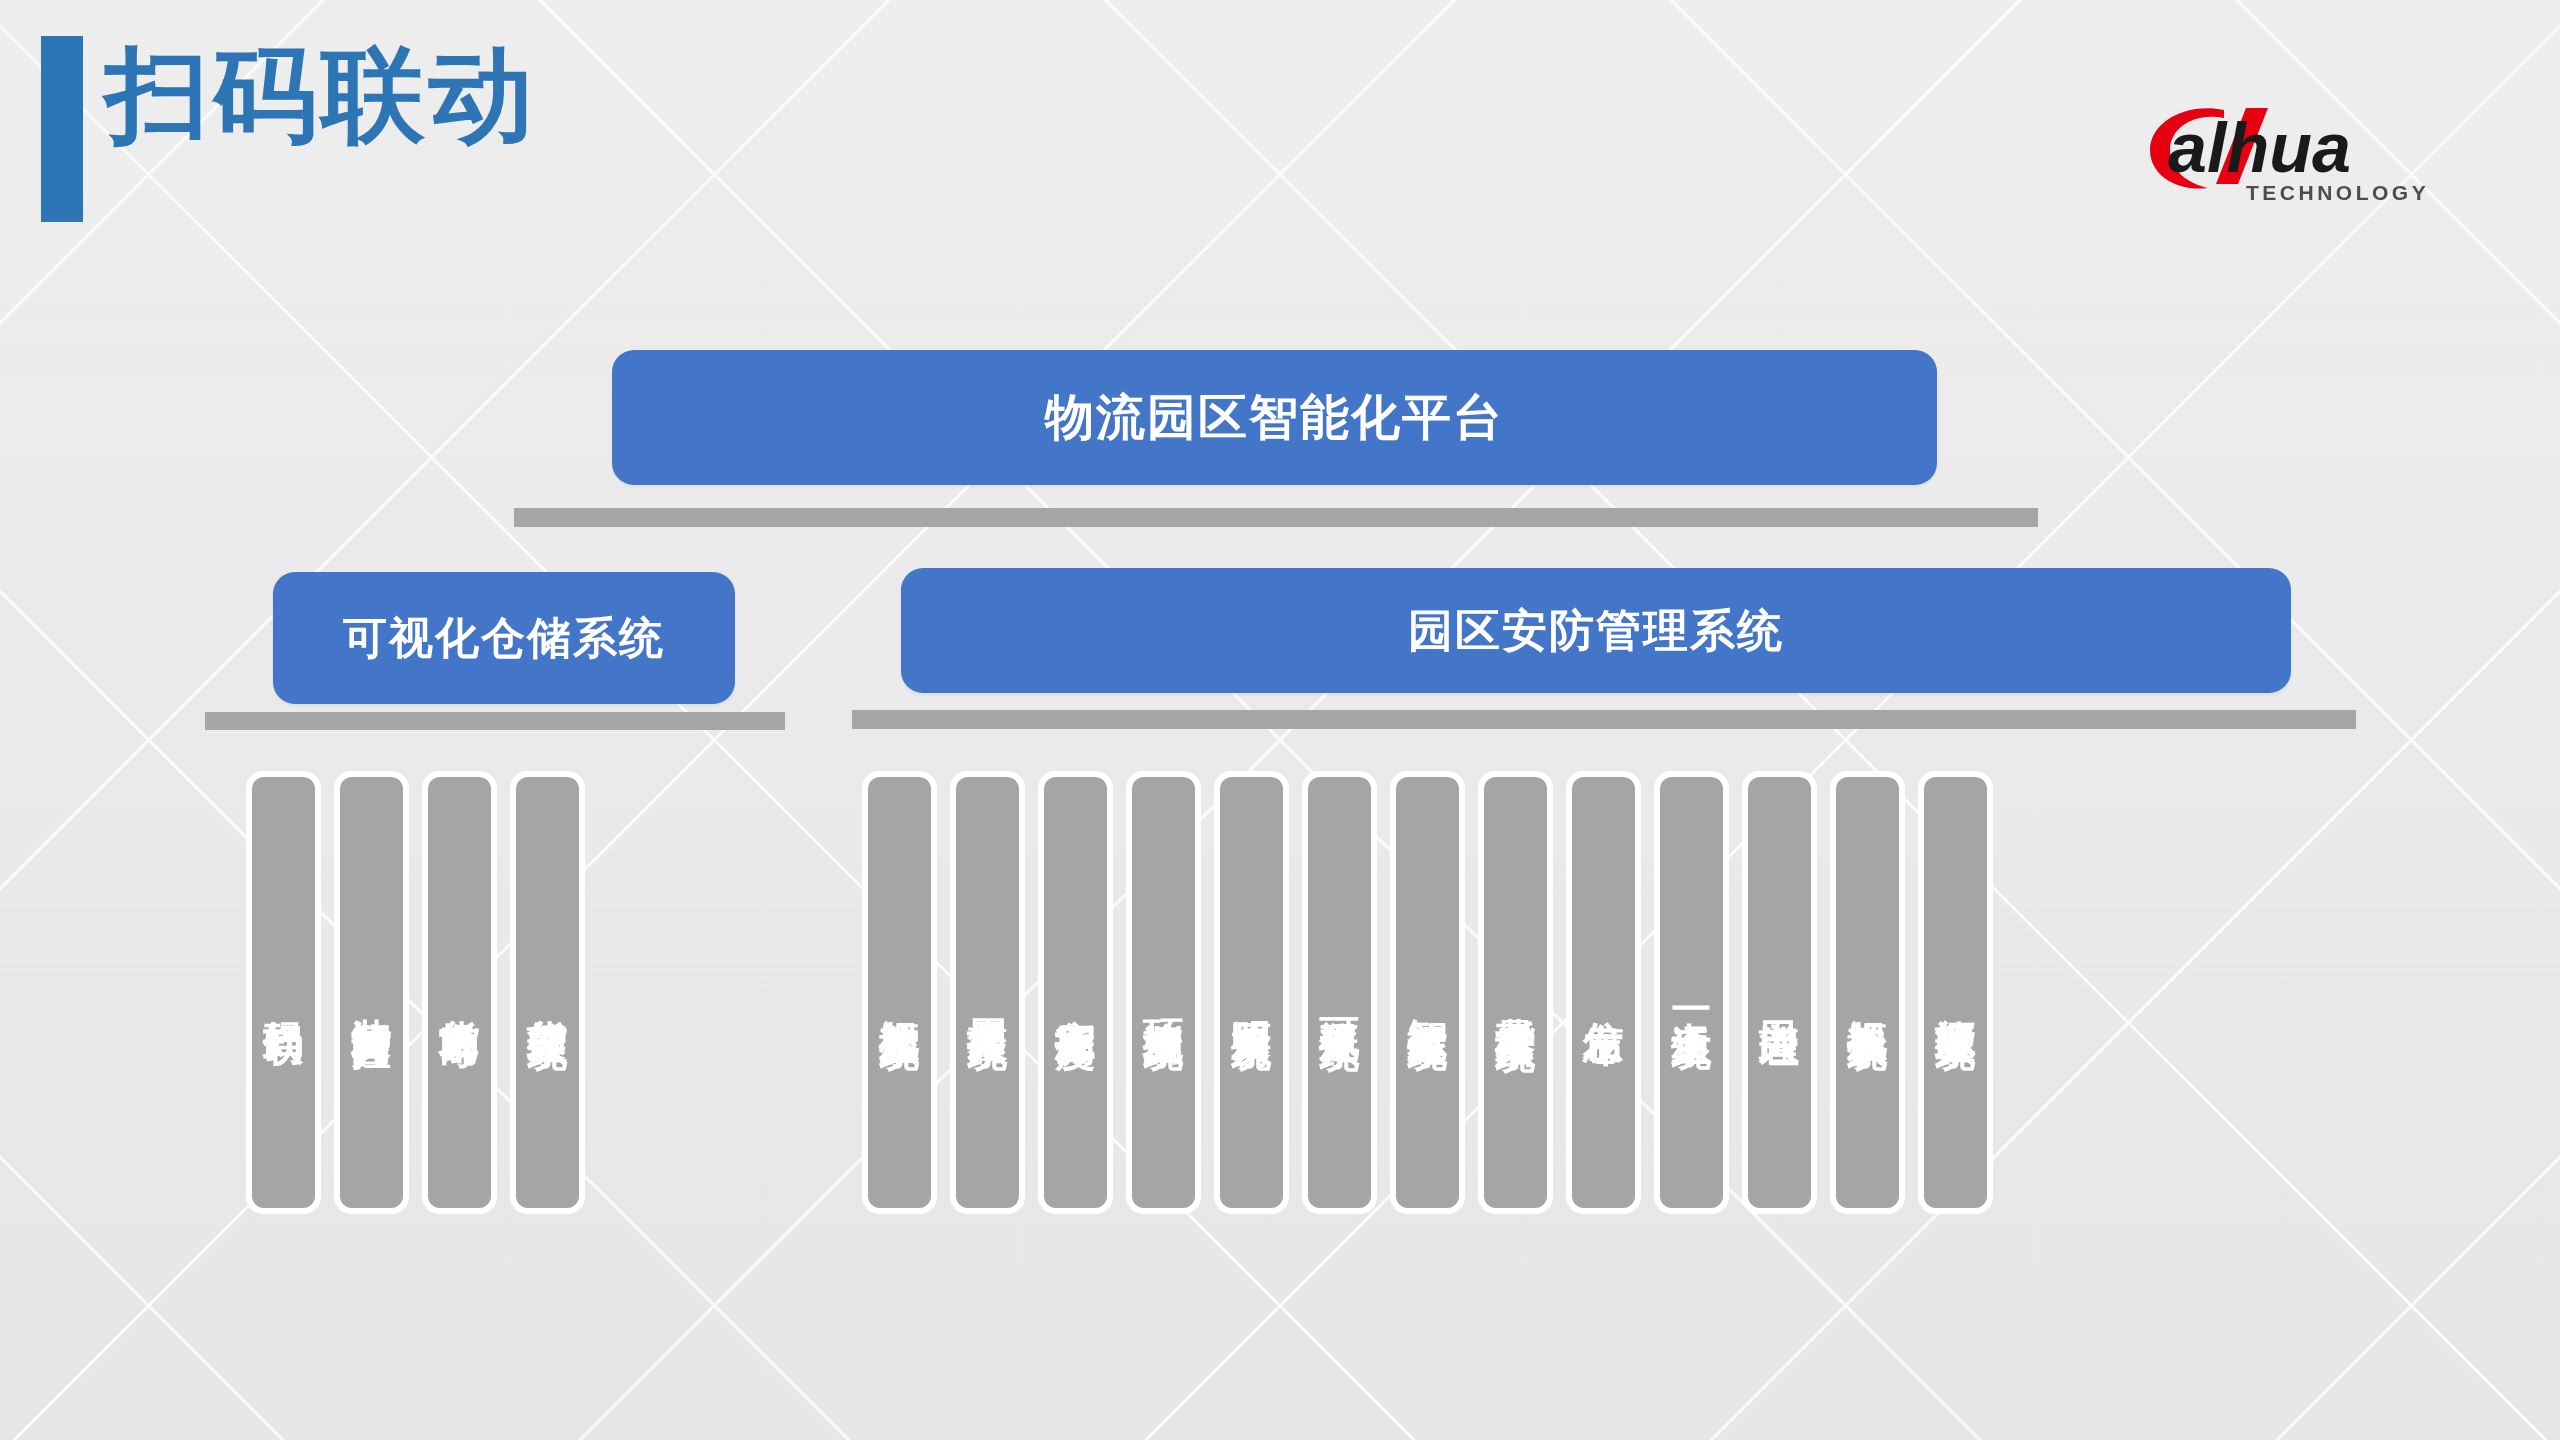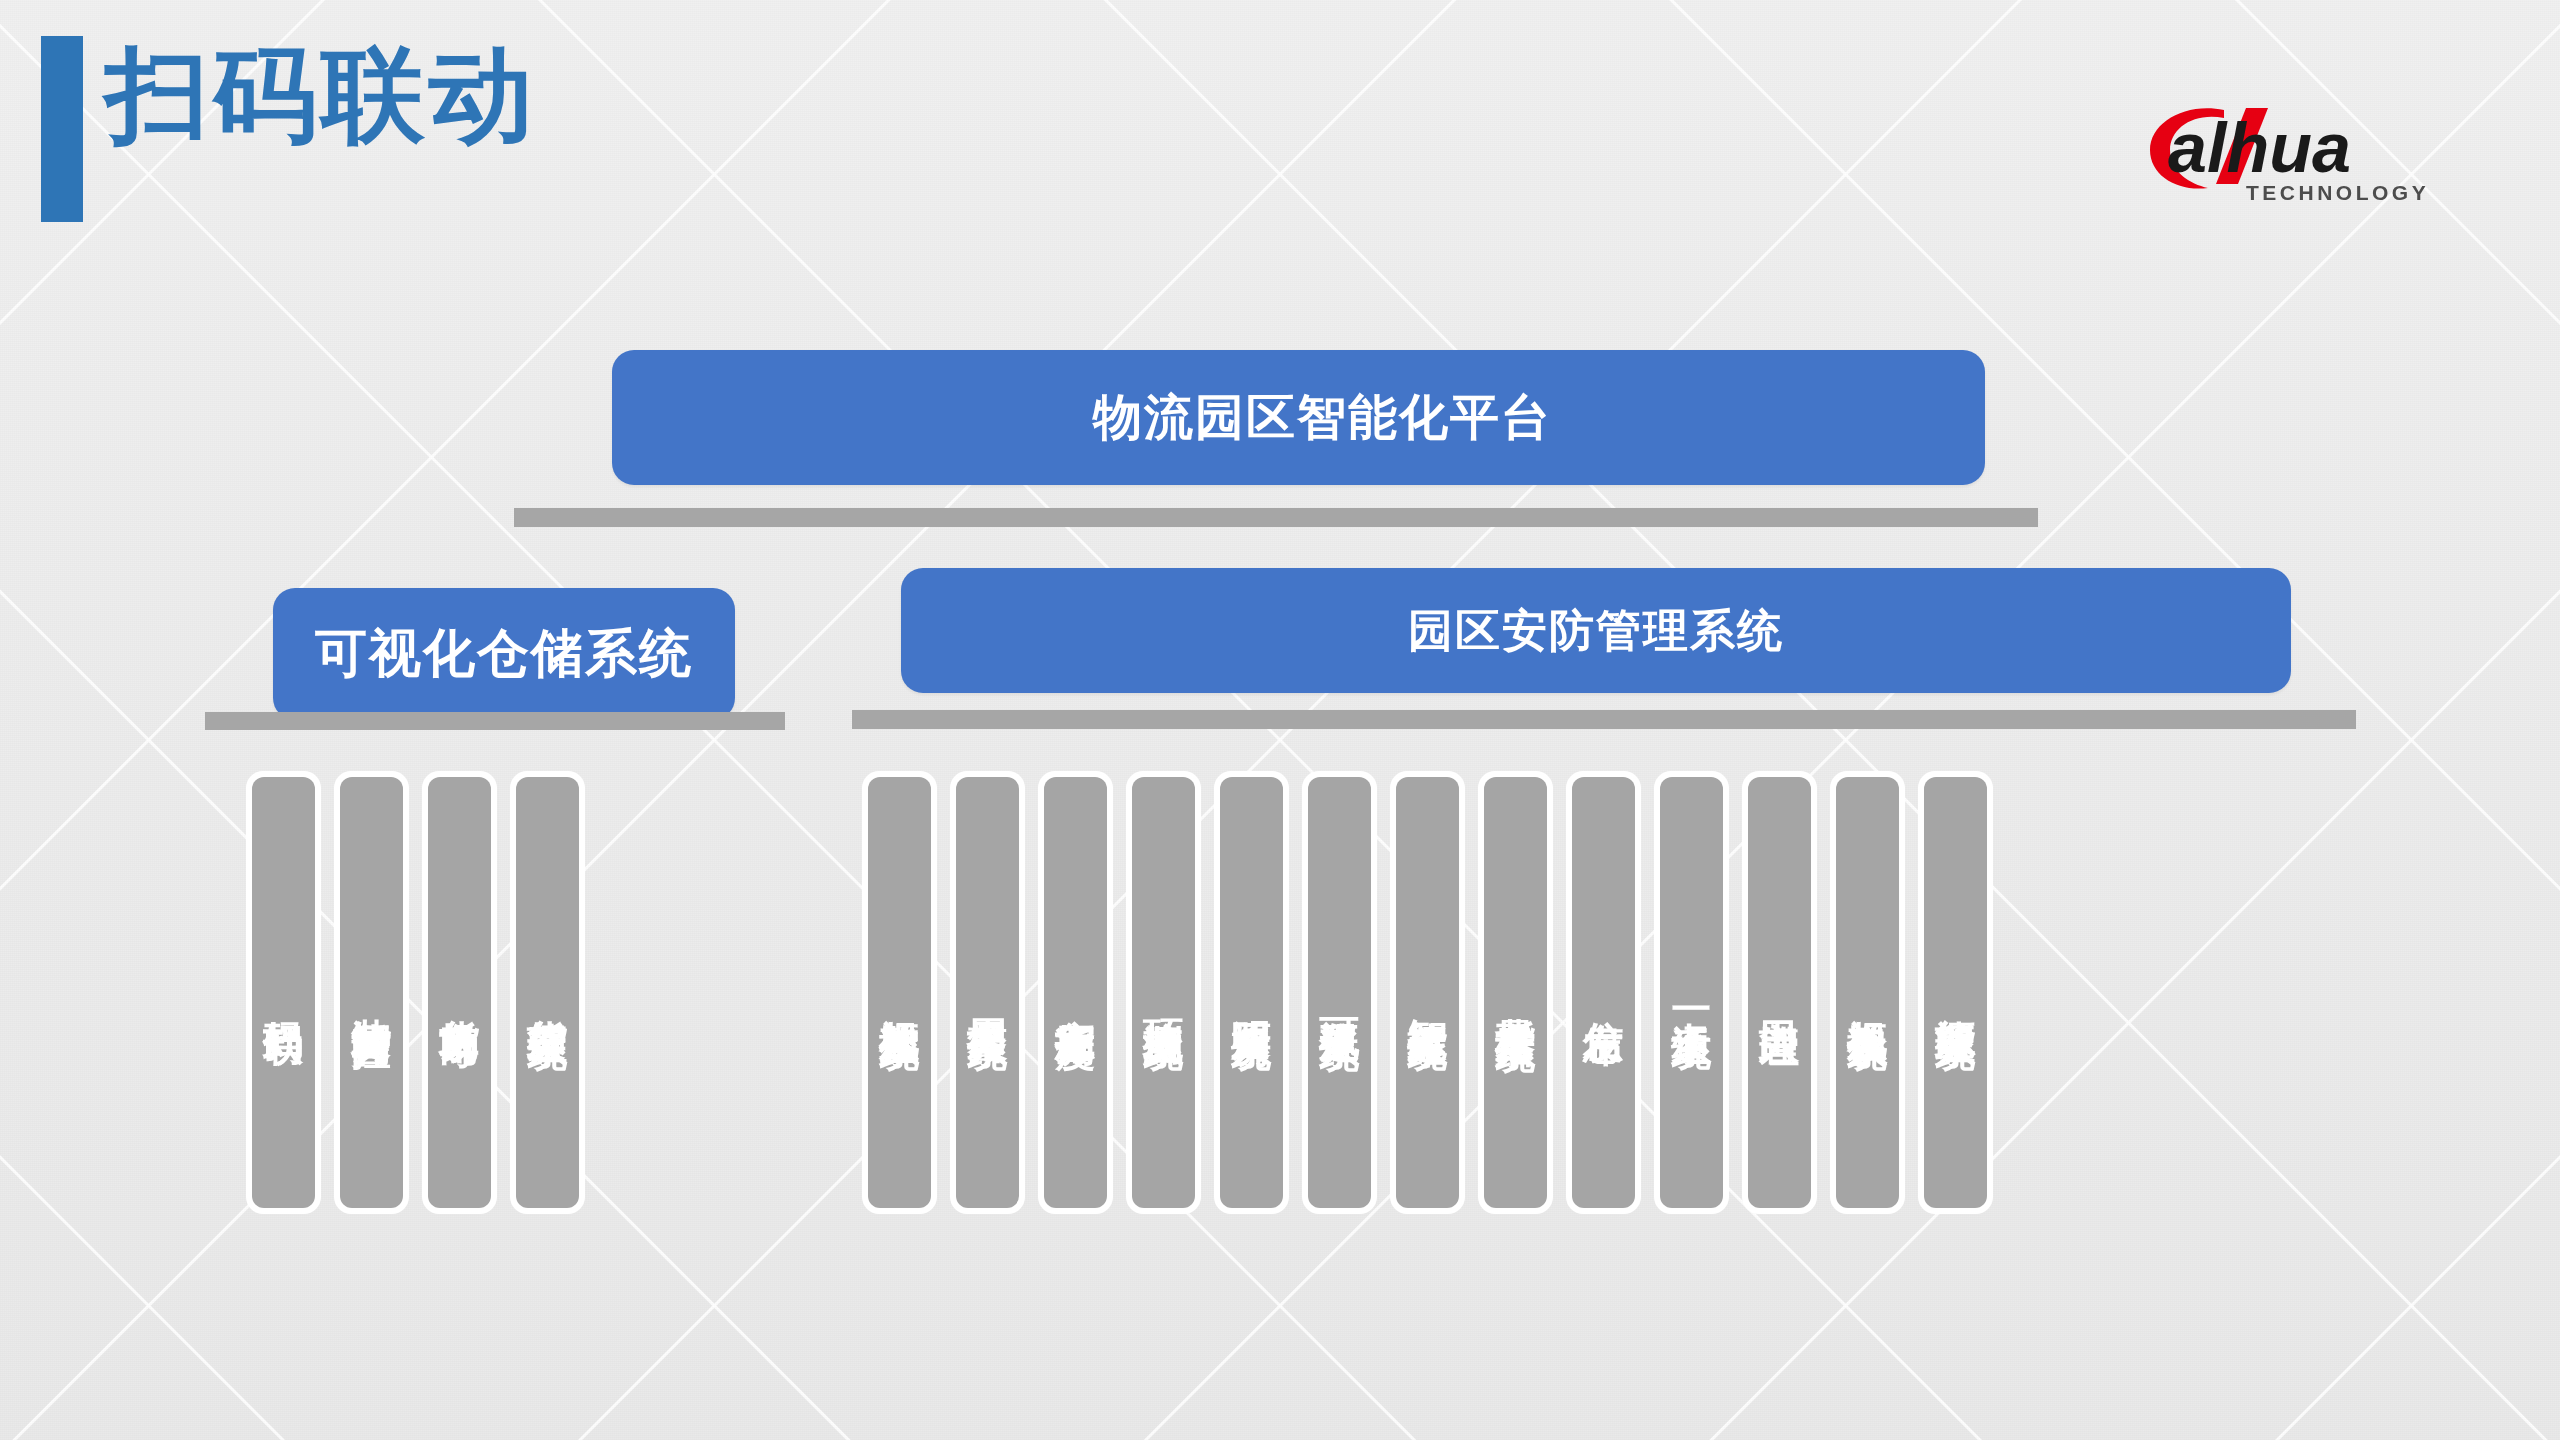--- a/index.html
+++ b/index.html
@@ -87,26 +87,24 @@
     display: flex;
     align-items: center;
     justify-content: center;
     font-weight: bold;
     letter-spacing: 2px;
     box-shadow: 0 2px 3px rgba(0,0,0,0.06);
   }
   #box-platform {
     left: 612px; top: 350px; width: 1325px; height: 135px;
     font-size: 49px;
-    padding-left: 48px;
   }
   #box-warehouse {
     left: 273px; top: 572px; width: 462px; height: 132px;
-    font-size: 52px;
-    margin-top: 16px;
+    font-size: 44px;
   }
   #box-security {
     left: 901px; top: 568px; width: 1390px; height: 125px;
     font-size: 45px;
   }
 
   
   .connector {
     position: absolute;
     background: #a6a6a6;

